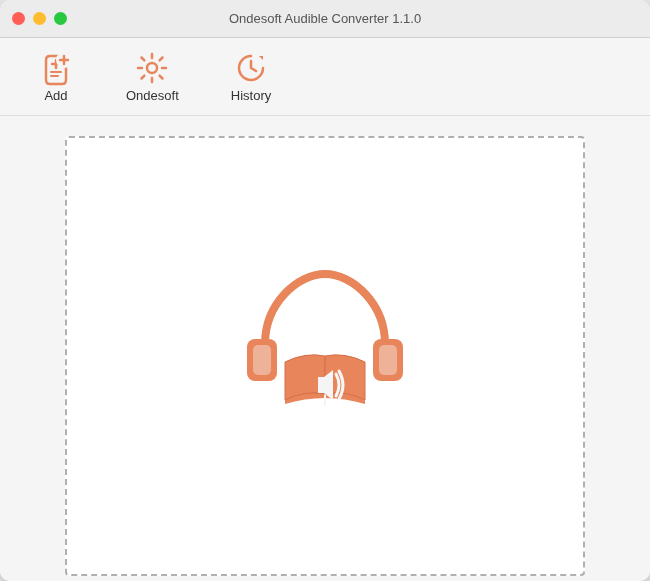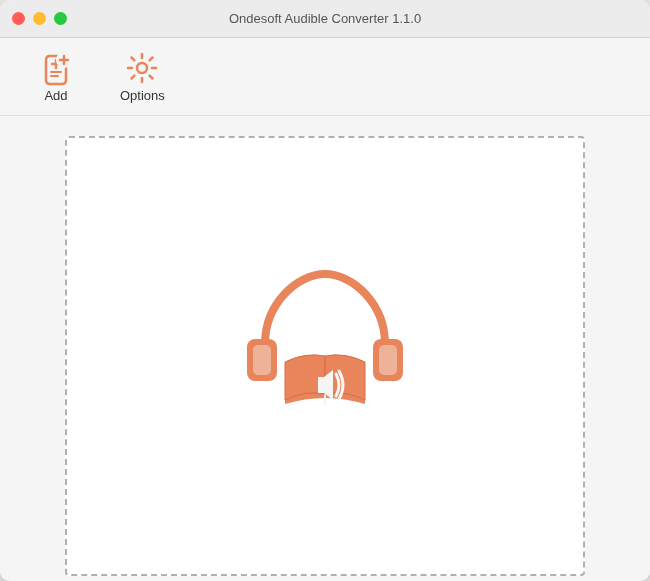--- a/index.html
+++ b/index.html
@@ -52,21 +52,21 @@
       font-size: 13px;
       color: #555;
       font-weight: 500;
     }
     .toolbar {
       background: #f5f5f5;
       border-bottom: 1px solid #ddd;
       display: flex;
       align-items: center;
       padding: 6px 9px 6px 20px;
-      gap: 10px;
+      gap: 16px;
       flex-shrink: 0;
     }
     .toolbar-item {
       display: flex;
       flex-direction: column;
       align-items: center;
       padding: 6px 18px;
       cursor: pointer;
       border-radius: 6px;
       min-width: 70px;
@@ -141,23 +141,31 @@
       <span class="toolbar-label">Add</span>
     </div>
 
 
     <div class="toolbar-item">
       <svg class="toolbar-icon" viewBox="0 0 36 36" fill="none">
         <path d="M18 6 L18 6" stroke="#e8855a" stroke-width="2"></path>
         <circle cx="18" cy="18" r="5" stroke="#e8855a" stroke-width="2.5" fill="none"></circle>
         <path d="M18 4 L18 8 M18 28 L18 32 M4 18 L8 18 M28 18 L32 18 M7.5 7.5 L10.4 10.4 M25.6 25.6 L28.5 28.5 M28.5 7.5 L25.6 10.4 M10.4 25.6 L7.5 28.5" stroke="#e8855a" stroke-width="2.5" stroke-linecap="round"></path>
       </svg>
-      <span class="toolbar-label">Options</span>
+      <span class="toolbar-label">Ondesoft</span>
     </div>
 
+    <div class="toolbar-item">
+      <svg class="toolbar-icon" viewBox="0 0 36 36" fill="none">
+        <path d="M18 6 C11.4 6 6 11.4 6 18 C6 24.6 11.4 30 18 30 C24.6 30 30 24.6 30 18" stroke="#e8855a" stroke-width="2.5" stroke-linecap="round" fill="none"></path>
+        <path d="M26 6 L30 10 L30 6 Z" fill="#e8855a"></path>
+        <path d="M18 11 L18 18 L23 21" stroke="#e8855a" stroke-width="2.5" stroke-linecap="round" stroke-linejoin="round" fill="none"></path>
+      </svg>
+      <span class="toolbar-label">History</span>
+    </div>
   </div>
 
   <div class="content">
     <div class="drop-zone">
 
       <svg class="drop-icon" viewBox="0 0 200 200" fill="none" xmlns="http://www.w3.org/2000/svg">
 
         <path d="M40 100 C40 60 72 30 100 30 C128 30 160 60 160 100" stroke="#e8855a" stroke-width="8" stroke-linecap="round" fill="none"></path>
 
         <rect x="22" y="95" width="30" height="42" rx="8" fill="#e8855a"></rect>

